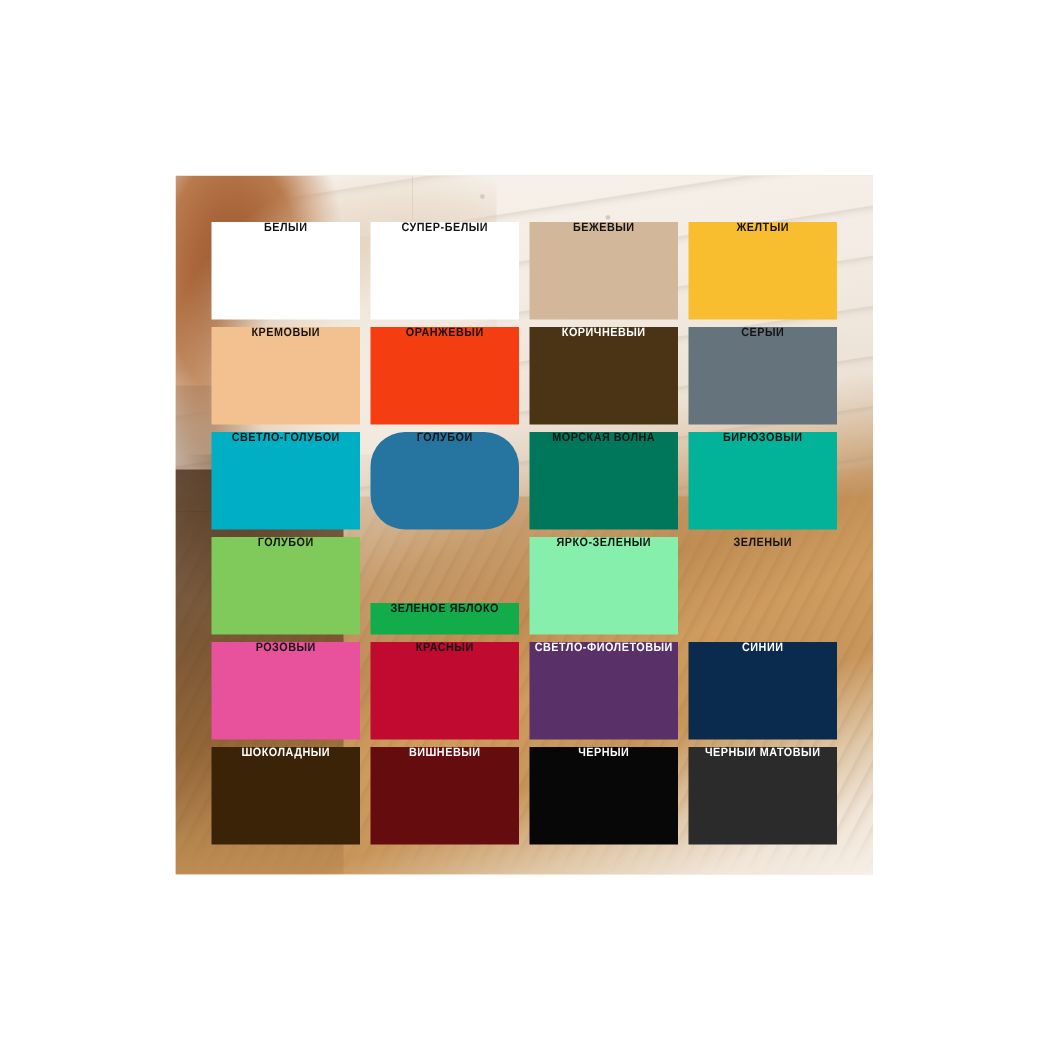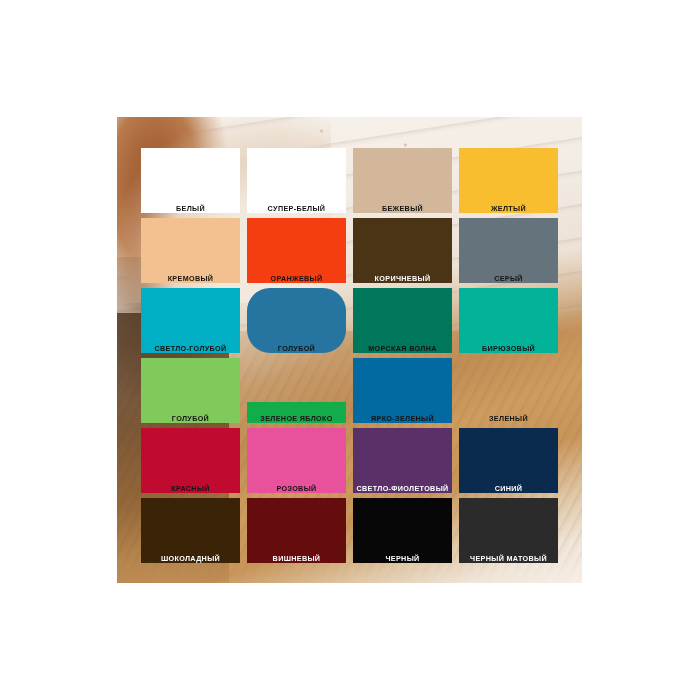--- a/index.html
+++ b/index.html
@@ -138,21 +138,21 @@
     display: grid;
     grid-template-columns: repeat(4, 99px);
     grid-auto-rows: 65px;
     column-gap: 7px;
     row-gap: 5px;
   }
 
   .swatch {
     position: relative;
     display: flex;
-    align-items: flex-end;
+    align-items: flex-start;
     justify-content: center;
     box-sizing: border-box;
     overflow: hidden;
   }
 
   .swatch-label {
     font-family: "Liberation Sans", sans-serif;
     font-size: 7.2px;
     font-weight: 700;
     letter-spacing: 0.35px;
@@ -216,32 +216,32 @@
       </div>
       <div class="swatch" style="background: rgb(2, 179, 154);">
         <span class="swatch-label" style="color: rgb(20, 20, 20);">БИРЮЗОВЫЙ</span>
       </div>
       <div class="swatch" style="background: rgb(128, 201, 91);">
         <span class="swatch-label" style="color: rgb(20, 20, 20);">ГОЛУБОЙ</span>
       </div>
       <div class="swatch" style="background: rgb(19, 172, 75); margin-top: 44px;">
         <span class="swatch-label" style="color: rgb(20, 20, 20);">ЗЕЛЕНОЕ ЯБЛОКО</span>
       </div>
-      <div class="swatch" style="background: #0369a1;">
+      <div class="swatch" style="background: #86efac;">
         <span class="swatch-label" style="color: rgb(20, 20, 20);">ЯРКО-ЗЕЛЕНЫЙ</span>
       </div>
       <div class="swatch">
         <span class="swatch-label" style="color: rgb(20, 20, 20);">ЗЕЛЕНЫЙ</span>
       </div>
+      <div class="swatch" style="background: rgb(232, 81, 155);">
+        <span class="swatch-label" style="color: rgb(20, 20, 20);">РОЗОВЫЙ</span>
+      </div>
       <div class="swatch" style="background: rgb(192, 10, 47);">
         <span class="swatch-label" style="color: rgb(20, 20, 20);">КРАСНЫЙ</span>
       </div>
-      <div class="swatch" style="background: rgb(232, 81, 155);">
-        <span class="swatch-label" style="color: rgb(20, 20, 20);">РОЗОВЫЙ</span>
-      </div>
       <div class="swatch" style="background: rgb(89, 49, 104);">
         <span class="swatch-label" style="color: rgb(255, 255, 255);">СВЕТЛО-ФИОЛЕТОВЫЙ</span>
       </div>
       <div class="swatch" style="background: rgb(10, 43, 78);">
         <span class="swatch-label" style="color: rgb(255, 255, 255);">СИНИЙ</span>
       </div>
       <div class="swatch" style="background: rgb(59, 35, 8);">
         <span class="swatch-label" style="color: rgb(255, 255, 255);">ШОКОЛАДНЫЙ</span>
       </div>
       <div class="swatch" style="background: rgb(100, 12, 14);">

